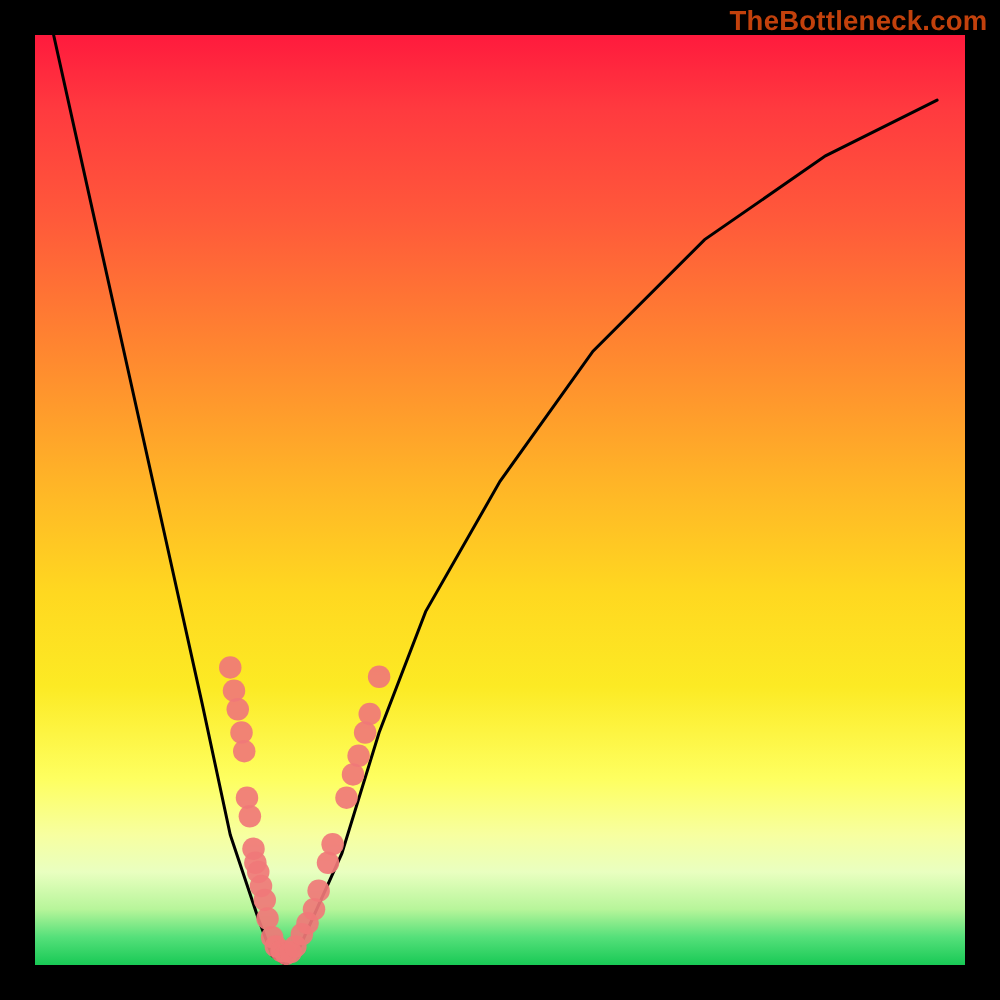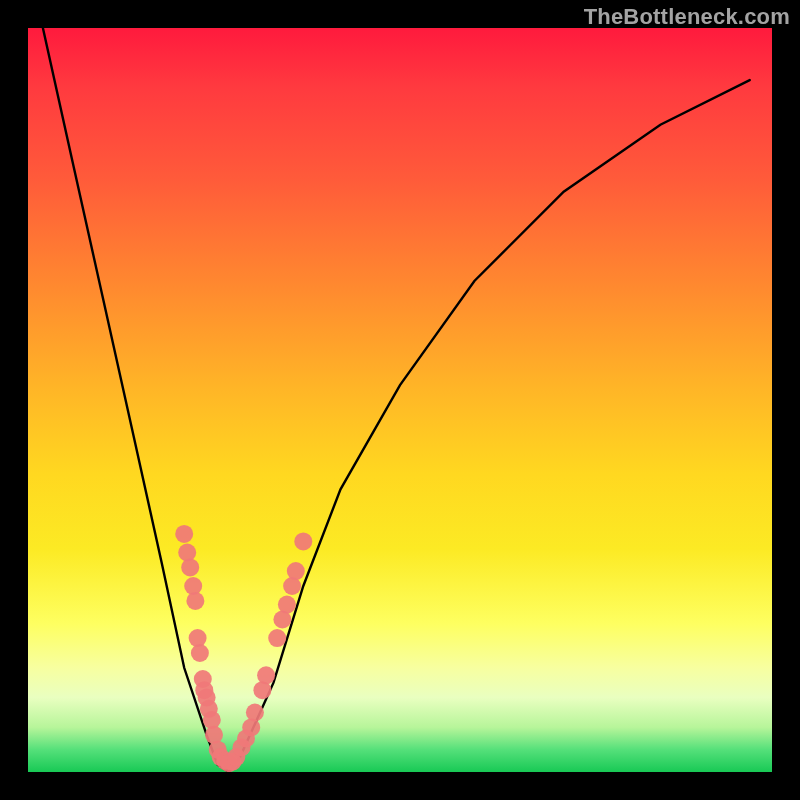--- a/index.html
+++ b/index.html
@@ -39,21 +39,21 @@
       #18c955 100%
     );
   }
   .watermark {
     position: absolute;
     top: 4px;
     right: 10px;
     font-family: Arial, Helvetica, sans-serif;
     font-size: 22px;
     font-weight: 600;
-    color: #a3a3a3;
+    color: #c2410c;
     letter-spacing: 0.2px;
     user-select: none;
   }
   svg.curve {
     position: absolute;
     left: 0;
     top: 0;
     width: 744px;
     height: 744px;
     pointer-events: none;

